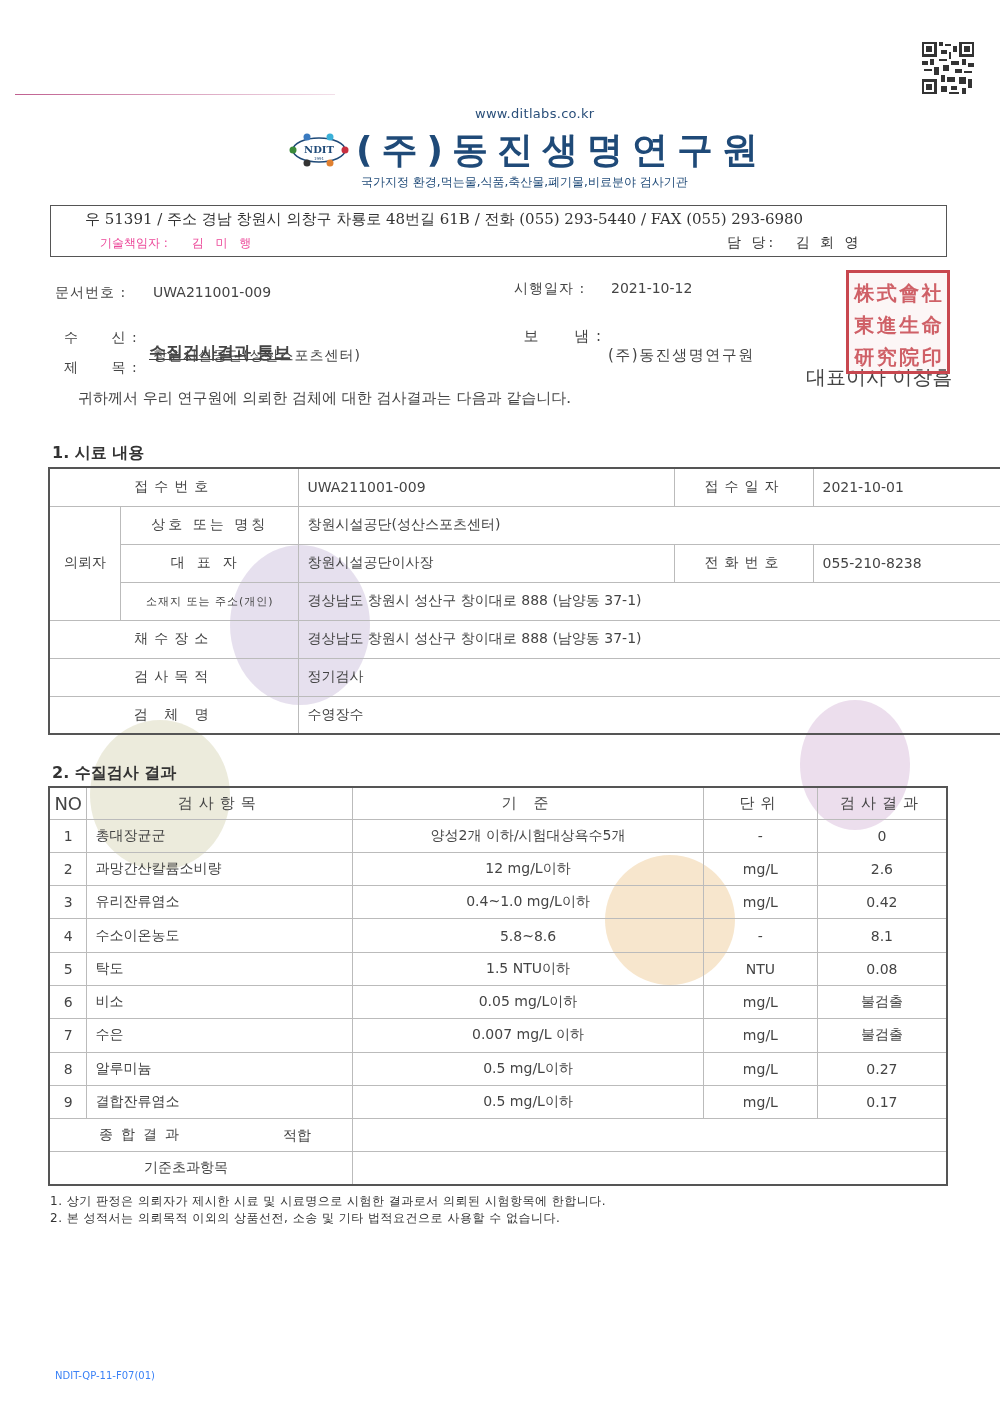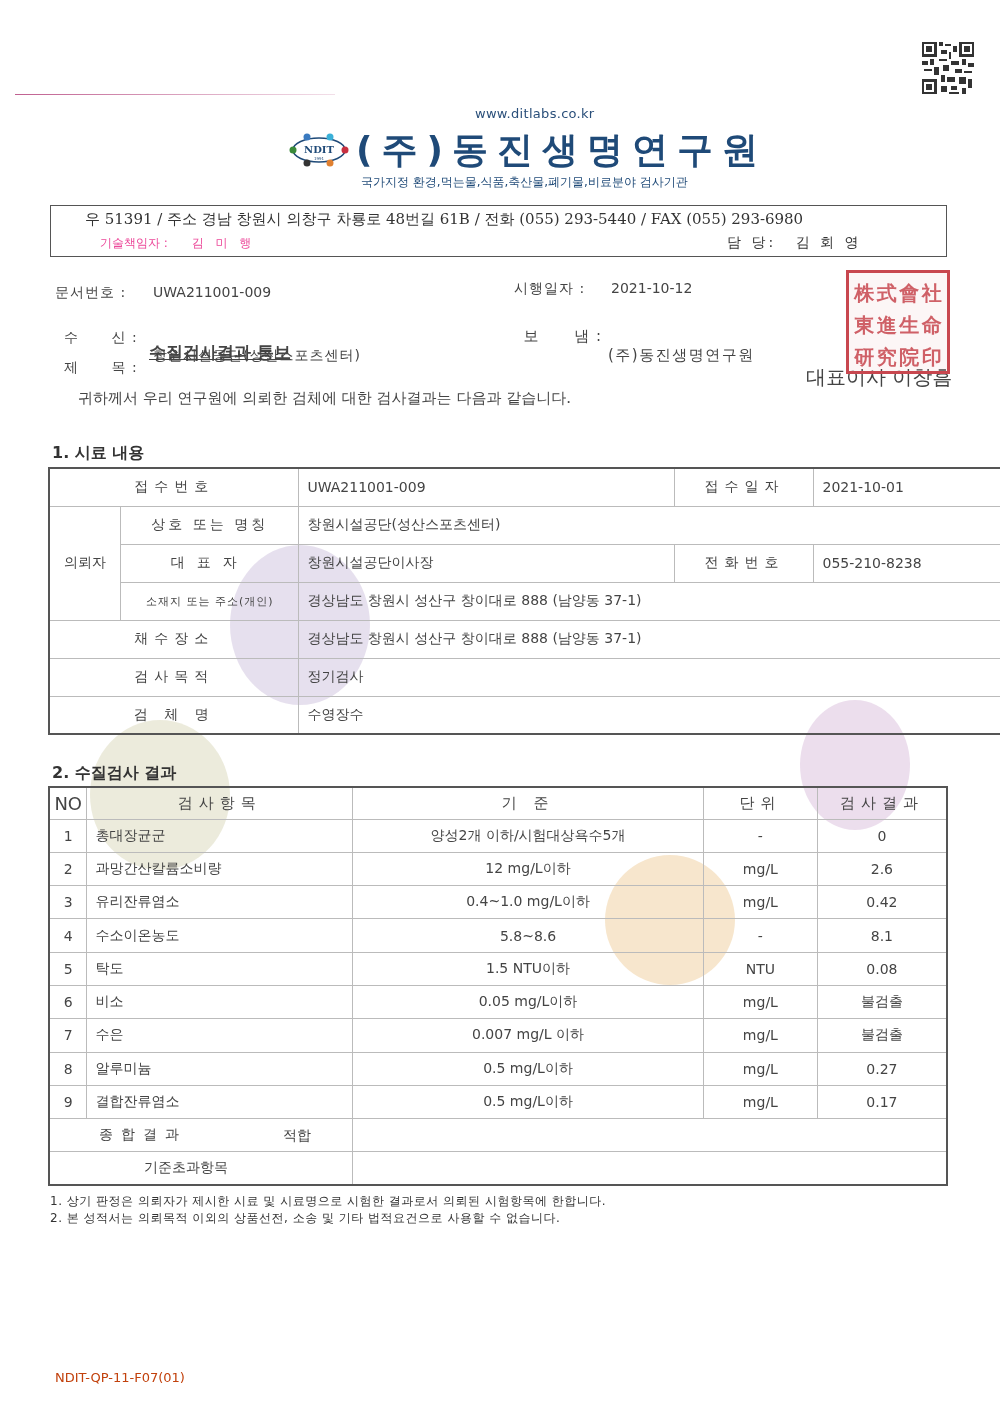--- a/index.html
+++ b/index.html
@@ -48,21 +48,21 @@
   .t1 .lbl { text-align: center; letter-spacing: 6px; }
   .t1 .lbl-tight { text-align: center; letter-spacing: 1px; }
 
   .t2 { left: 48px; top: 786px; width: 900px; border: 2px solid #555; }
   .t2 th { height: 32px; letter-spacing: 6px; font-size: 15px; }
   .t2 td { height: 33.3px; padding: 0 8px; font-size: 14px; }
   .c { text-align: center; margin-left: 28px; }
   .unit { font-size: 12px; }
 
   .notes { left: 50px; top: 1193px; font-size: 12px; color: #333; line-height: 17px; letter-spacing: 0.5px; }
-  .form-code { left: 55px; top: 1370px; font-size: 13px; color: #c2410c; }
+  .form-code { left: 55px; top: 1370px; font-size: 10px; color: #3b82f6; }
 </style>
 </head>
 <body>
 
 <div class="abs top-rule"></div>
 
 <svg class="abs qr" viewBox="0 0 25 25" shape-rendering="crispEdges">
   <rect width="25" height="25" fill="#fff"></rect>
   <g fill="#333">
     <rect x="0" y="0" width="7" height="7"></rect>

